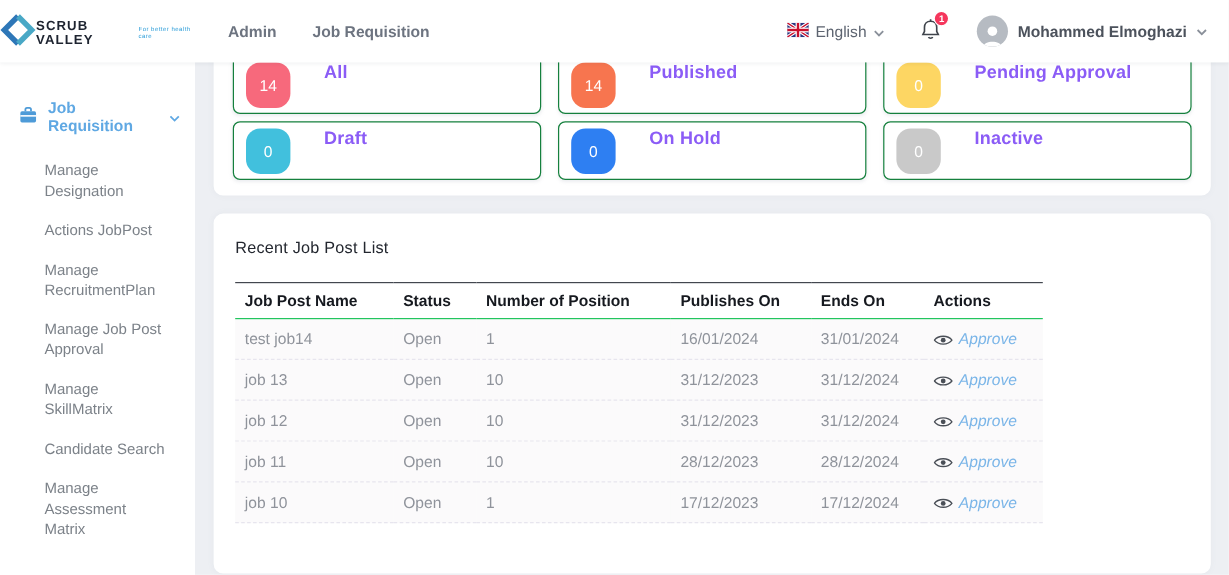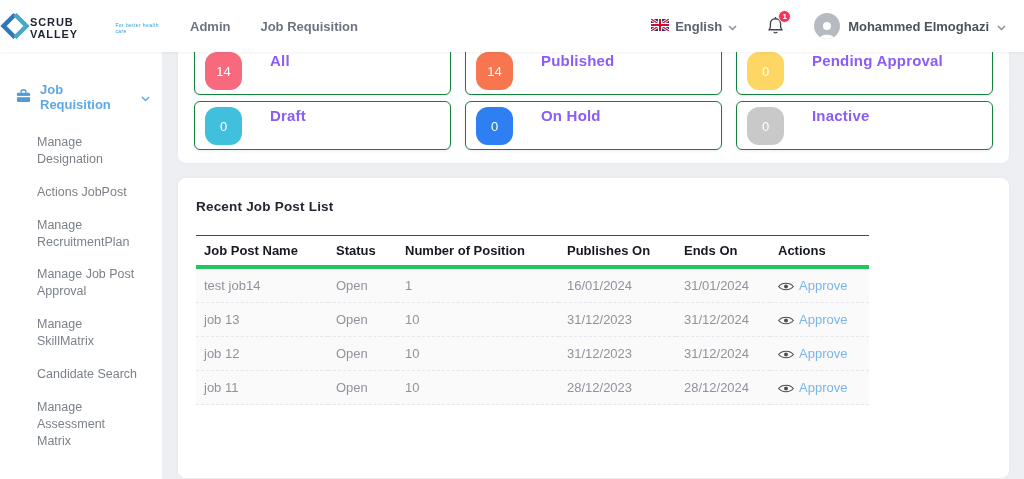--- a/index.html
+++ b/index.html
@@ -17,21 +17,21 @@
   }
   .logo-wrap {
     width:166px; display:flex; flex-direction:row; align-items:center;
     justify-content:center; padding-top:3px;
   }
   .logo-title { font-size:11px; font-weight:800; color:#1e2430; letter-spacing:.9px; margin-top:1px; }
   .logo-tagline { font-size:5px; color:#2a9cd8; letter-spacing:.4px; margin-top:1px; }
   .top-nav { display:flex; gap:30px; margin-left:24px; }
   .top-nav .nav-link { font-size:13px; font-weight:600; color:#6d7480; cursor:pointer; }
   .header-right { margin-left:auto; display:flex; align-items:center; gap:30px; padding-right:18px; }
-  .lang { display:flex; align-items:center; gap:6px; font-size:13px; font-weight:700; color:#5d6470; cursor:pointer;text-align:right; }
+  .lang { display:flex; align-items:center; gap:6px; font-size:13px; font-weight:400; color:#5d6470; cursor:pointer;text-align:right; }
   .chev { display:inline-block; color:#8a909a; }
   .bell-wrap { position:relative; cursor:pointer; margin-top:2px; }
   .bell-badge {
     position:absolute; top:-6px; right:-7px; min-width:13px; height:13px;
     background:#f5365c; border:1.5px solid #fff; border-radius:8px;
     color:#fff; font-size:8px; font-weight:700; display:flex;
     align-items:center; justify-content:center; padding:0 2px;
   }
   .user { display:flex; align-items:center; gap:8px; cursor:pointer; }
   .avatar {
@@ -51,41 +51,41 @@
   .side-parent .chev { color:#5fa8e3; margin-left:auto; }
   .side-items { margin-top:14px; }
   .side-item {
     padding:8px 24px 8px 37px; font-size:12.5px; color:#7c8289;
     line-height:1.35; cursor:pointer;
   }
   
   .main { margin-left:178px; width:831px; padding-top:4px; }
   .panel { background:#ffffff; border-radius:8px; box-shadow:0 0 5px rgba(120,130,150,.06); }
   .panel-overview { padding:13px 16px 13px; margin-bottom:15px; }
-  .panel-title { font-size:13.5px; font-weight:700; color:#23272f; letter-spacing:.2px; }
+  .panel-title { font-size:13.5px; font-weight:400; color:#23272f; letter-spacing:.2px; }
   .cards-grid { display:grid; grid-template-columns:repeat(3,1fr); gap:6px 14px; margin-top:14px; }
   .card {
     display:flex; gap:28px; height:49px;
     border:1px solid #15803d; border-radius:6px; background:#fff;
     box-shadow:0 1px 3px rgba(150,155,170,.18); padding:5px 10px; cursor:pointer;
   }
   .card-badge {
     width:37px; height:38px; border-radius:12px; flex:0 0 37px;
     color:#fff; font-size:13px; font-weight:500;
     display:flex; align-items:center; justify-content:center;
   }
   .card-label { font-size:15px; font-weight:700; color:#8b5cf6; letter-spacing:.2px; }
   
   .panel-recent { padding:21px 18px 18px; height:300px; }
   .job-table { width:673px; margin-top:21px; border-collapse:collapse; table-layout:fixed; }
-  .job-table thead tr { border-top:1.5px solid #43474f; border-bottom:4px solid #22c55e; background:#fff; }
+  .job-table thead tr { border-top:1.5px solid #43474f; border-bottom:1px solid #22c55e; background:#fff; }
   .job-table th { text-align:left; font-size:13px; font-weight:700; color:#16191f; padding:7px 4px 7px 8px; white-space:nowrap; }
   .job-table tbody tr { background:#fbfafb; border-bottom:1px dashed #e7e5ee; }
   .job-table td { font-size:13px; color:#8f939b; padding:9px 4px 9px 8px; white-space:nowrap; }
-  .action-cell { display:flex; align-items:center; gap:5px; }
+  .action-cell { display:flex; align-items:center; gap:5px;font-style:italic; }
   .approve-link { color:#7ab5e8; font-size:13px; cursor:pointer; }
   .eye-icon { cursor:pointer; display:inline-flex; margin-top:1px; }
 </style>
 </head>
 <body>
 
 <div class="header">
   <div class="logo-wrap">
     <span>
       <svg width="30" height="28" viewBox="0 0 44 44">
@@ -294,17 +294,35 @@
                 <span class="eye-icon">
                   <svg width="16" height="11" viewBox="0 0 24 16" fill="none" stroke="#4a4f57" stroke-width="1.7">
                     <path d="M1 8 C6 1.5 18 1.5 23 8 C18 14.5 6 14.5 1 8 Z"></path>
                     <circle cx="12" cy="8" r="3" fill="#4a4f57" stroke="none"></circle>
                   </svg>
                 </span>
                 <span class="approve-link">Approve</span>
               </span>
             </td>
           </tr>
+          <tr>
+            <td>job 10</td>
+            <td>Open</td>
+            <td>1</td>
+            <td>17/12/2023</td>
+            <td>17/12/2024</td>
+            <td>
+              <span class="action-cell">
+                <span class="eye-icon">
+                  <svg width="16" height="11" viewBox="0 0 24 16" fill="none" stroke="#4a4f57" stroke-width="1.7">
+                    <path d="M1 8 C6 1.5 18 1.5 23 8 C18 14.5 6 14.5 1 8 Z"></path>
+                    <circle cx="12" cy="8" r="3" fill="#4a4f57" stroke="none"></circle>
+                  </svg>
+                </span>
+                <span class="approve-link">Approve</span>
+              </span>
+            </td>
+          </tr>
         </tbody>
     </table>
   </div>
 
 </div>
 
 </body></html>

